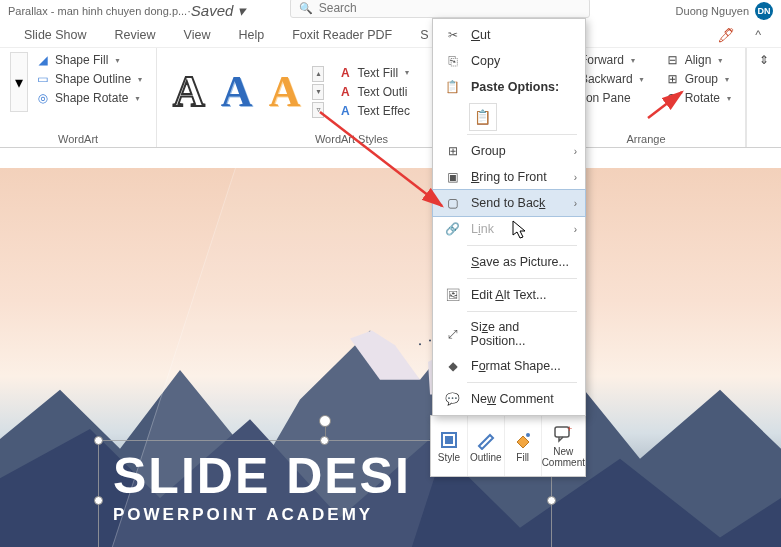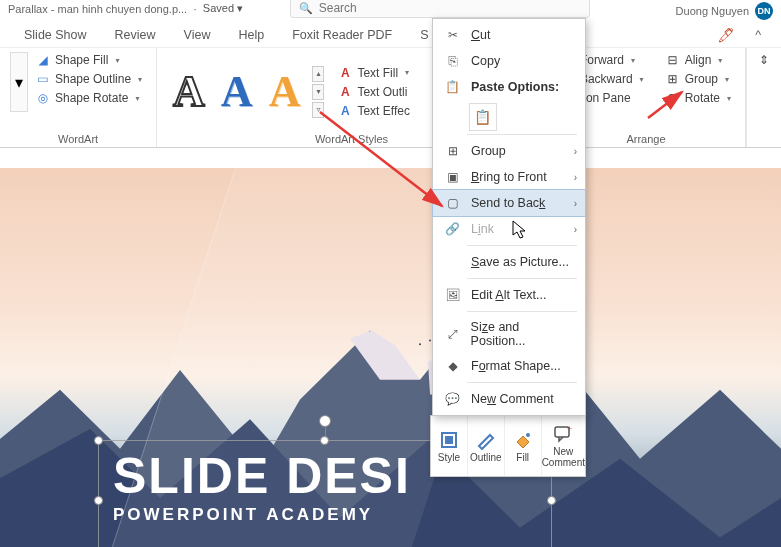--- a/index.html
+++ b/index.html
@@ -1,25 +1,25 @@
 <!DOCTYPE html>
 <html><head>
 <meta charset="utf-8">
 <style>
 * { margin: 0; padding: 0; box-sizing: border-box; font-family: "Segoe UI", Arial, sans-serif; }
 body { width: 781px; height: 547px; overflow: hidden; background: #fff; position: relative; }
 
 
 .titlebar { height: 22px; background: #fff; display: flex; align-items: center; padding: 0 8px; color: #666; font-size: 11px; position: relative; }
-.titlebar .left { position: absolute; left: 8px; top: 2px; display: flex; align-items: center; gap: 6px; }
+.titlebar .left { position: absolute; left: 8px; top: 2px; display: flex; align-items: center; gap: 0; }
 .titlebar .center { position: absolute; left: 290px; top: -2px; width: 310px; }
 .titlebar .right { position: absolute; right: 8px; top: 2px; display: flex; align-items: center; gap: 6px; }
 .search-box { display: flex; align-items: center; border: 1px solid #ddd; border-radius: 3px; padding: 2px 8px; width: 300px; background: #fafafa; }
 .search-box input { border: none; outline: none; background: none; font-size: 12px; color: #888; width: 100%; }
-.saved-chip { color: #555; font-size: 11px; }
+.saved-chip { color: #555; font-size: 15px; font-style: italic; }
 .avatar { width: 18px; height: 18px; border-radius: 50%; background: #0369a1; color: #fff; display: flex; align-items: center; justify-content: center; font-size: 9px; font-weight: 600; }
 
 
 .ribbon-tabs { height: 26px; display: flex; align-items: center; gap: 20px; padding: 4px 20px; font-size: 12.5px; color: #5a5a5a; border-bottom: 1px solid #eee; }
 .ribbon-tabs .tab { cursor: pointer; padding: 2px 4px; }
 .ribbon-tabs .spacer { flex: 1; }
 .share-icon { color: #c43e1c; font-size: 14px; }
 
 
 .ribbon { height: 100px; display: flex; border-bottom: 1px solid #d0d0d0; background: #fff; }

